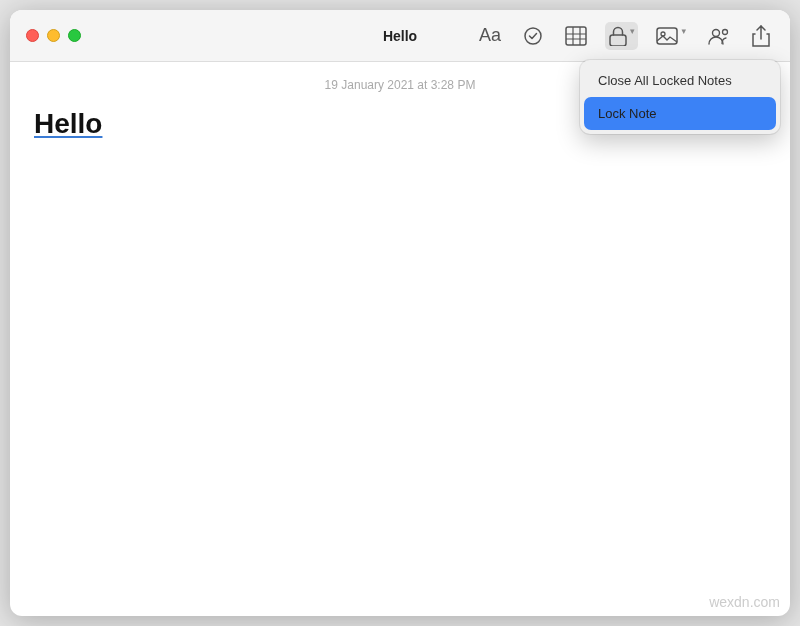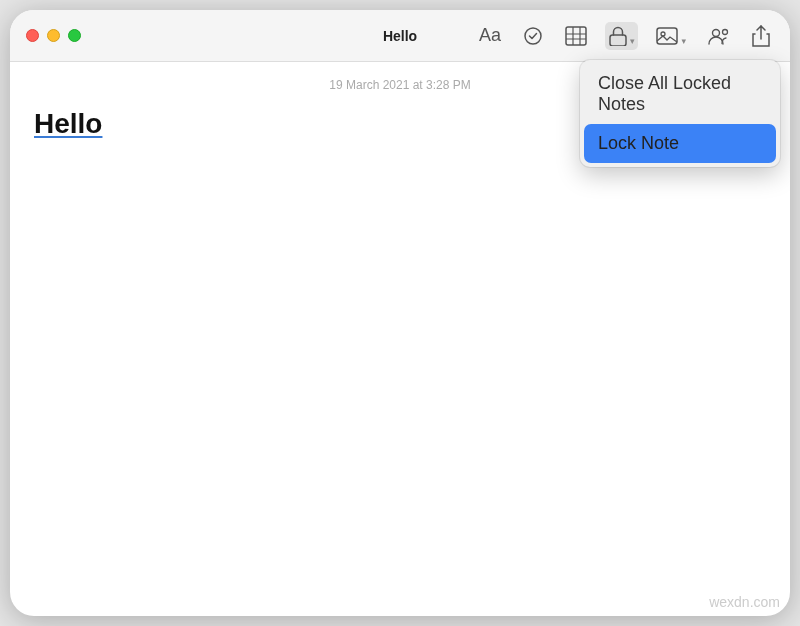--- a/index.html
+++ b/index.html
@@ -10,21 +10,21 @@
       background: #e5e5e5;
       font-family: -apple-system, BlinkMacSystemFont, "SF Pro Text", "Helvetica Neue", sans-serif;
       overflow: hidden;
     }
 
     .window {
       width: 780px;
       height: 606px;
       margin: 10px auto;
       background: #ffffff;
-      border-radius: 24px;
+      border-radius: 12px;
       box-shadow: 0 4px 30px rgba(0,0,0,0.25);
       display: flex;
       flex-direction: column;
       overflow: hidden;
       position: relative;
     }
 
     
     .titlebar {
       height: 52px;
@@ -67,21 +67,21 @@
       display: flex;
       align-items: center;
       gap: 14px;
     }
 
     .toolbar-btn {
       background: none;
       border: none;
       cursor: pointer;
       display: flex;
-      align-items: flex-end;
+      align-items: flex-start;
       gap: 2px;
       color: #555;
       font-size: 18px;
       padding: 4px;
       border-radius: 5px;
       position: relative;
     }
 
     .toolbar-btn .chevron {
       font-size: 9px;
@@ -127,21 +127,21 @@
       border-radius: 10px;
       box-shadow: 0 8px 24px rgba(0,0,0,0.22), 0 0 0 1px rgba(0,0,0,0.08);
       width: 200px;
       overflow: hidden;
       z-index: 100;
       padding: 4px;
     }
 
     .dropdown-item {
       padding: 9px 14px;
-      font-size: 18px;
+      font-size: 13px;
       cursor: pointer;
       border-radius: 7px;
       color: #333;
     }
 
     .dropdown-item.highlighted {
       background: #3b82f6;
       color: #222;
       font-weight: 500;
     }
@@ -222,21 +222,21 @@
         <svg width="18" height="22" viewBox="0 0 18 22" fill="none">
           <polyline points="9,1 9,14" stroke="#555" stroke-width="1.5" stroke-linecap="round"></polyline>
           <polyline points="5,5 9,1 13,5" stroke="#555" stroke-width="1.5" stroke-linecap="round" stroke-linejoin="round" fill="none"></polyline>
           <path d="M3 9H1v12h16V9h-2" stroke="#555" stroke-width="1.5" stroke-linecap="round" fill="none"></path>
         </svg>
       </button>
     </div>
   </div>
 
   <div class="note-body">
-    <div class="note-date">19 March 2021 at 3:28 PM</div>
+    <div class="note-date">19 January 2021 at 3:28 PM</div>
     <div class="note-content">
       <span class="cursor-word">Hello</span>
     </div>
   </div>
 
   <div class="dropdown-menu">
     <div class="dropdown-item">Close All Locked Notes</div>
     <div class="dropdown-item highlighted">Lock Note</div>
   </div>
 

